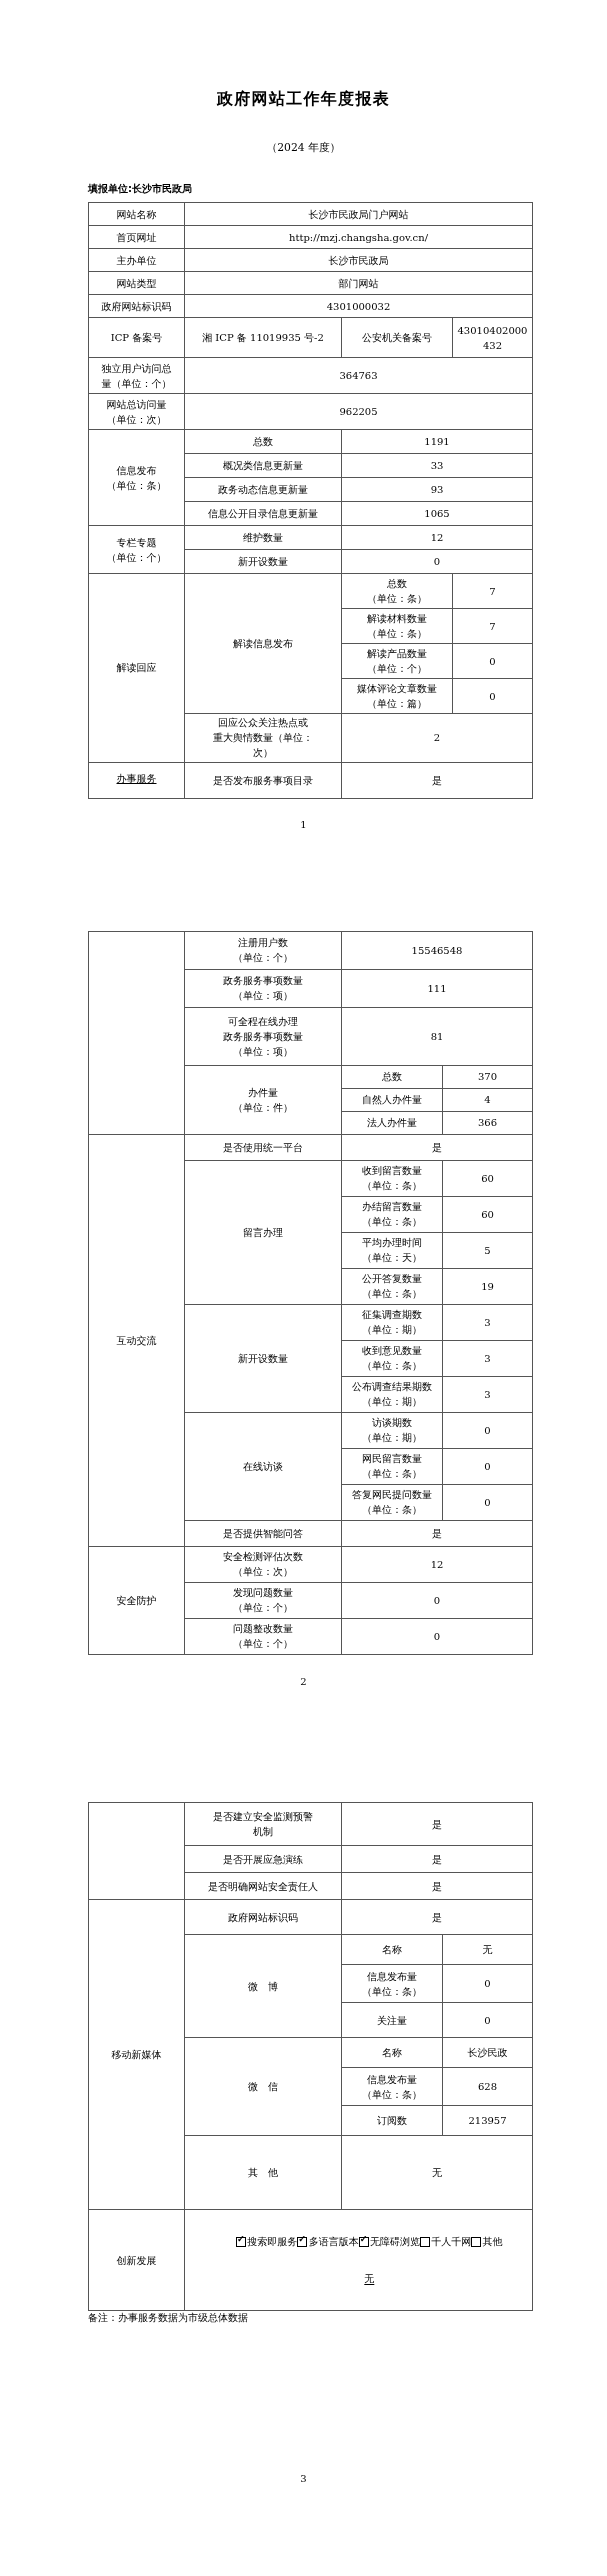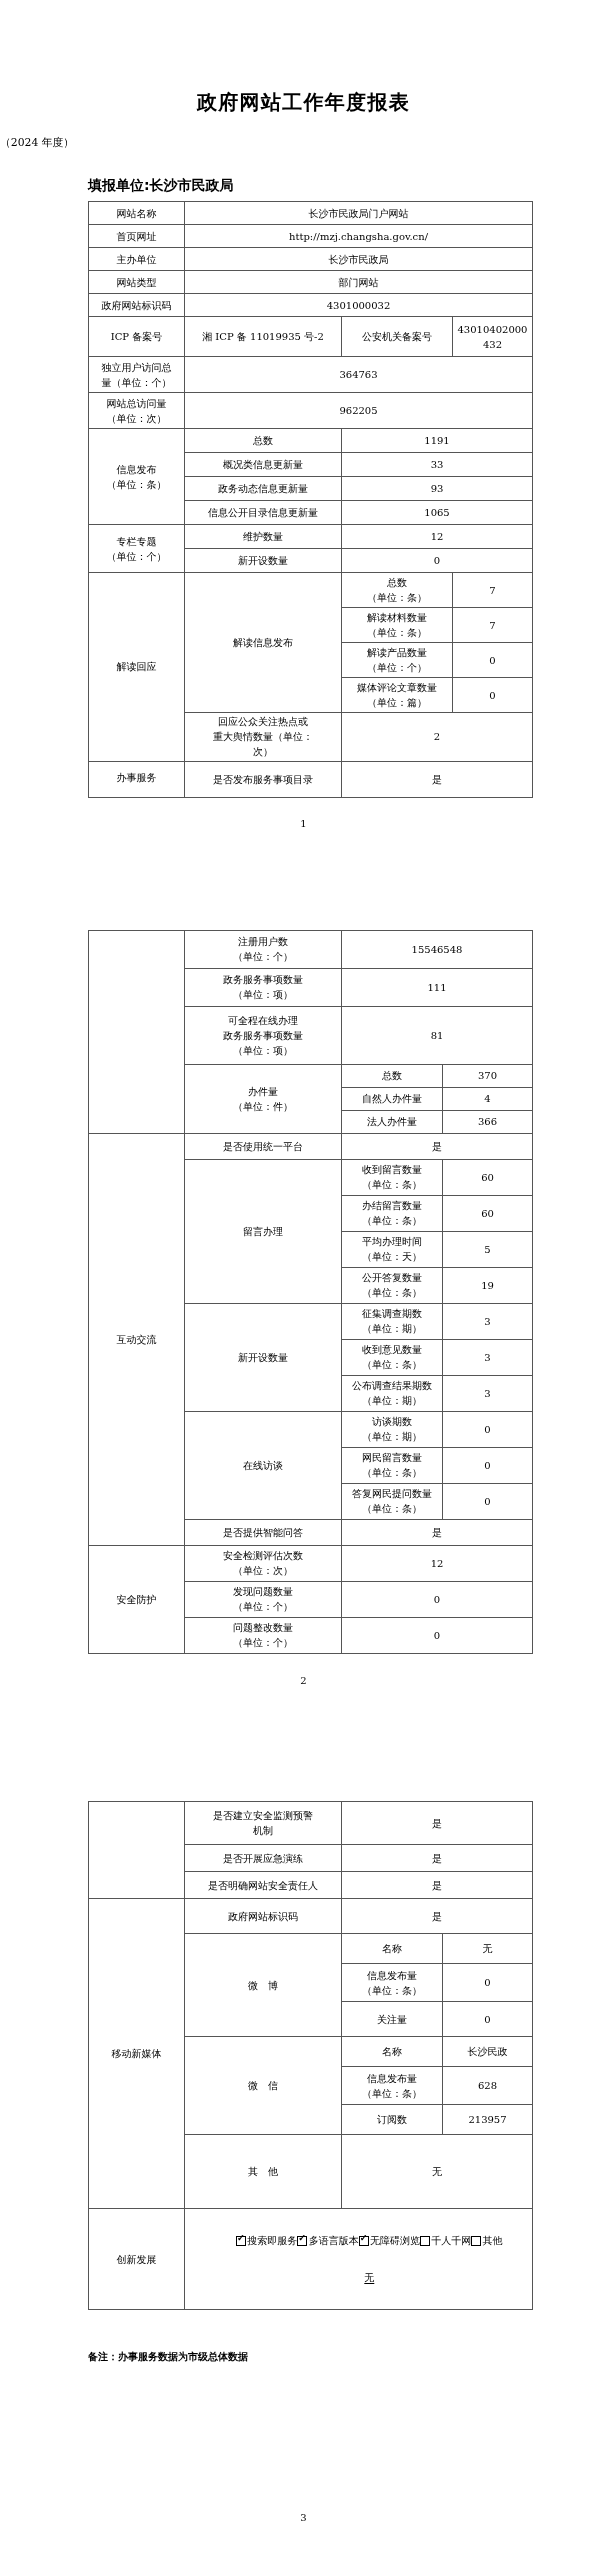--- a/index.html
+++ b/index.html
@@ -3,47 +3,47 @@
 <meta charset="utf-8">
 <style>
   html,body{margin:0;padding:0;}
   body{
     width:607px;height:2576px;background:#ffffff;color:#000;
     font-family:"DejaVu Serif","Liberation Serif",serif;
     overflow:hidden;
   }
   .sans{font-family:"DejaVu Sans","Liberation Sans",sans-serif;}
   .doc-title{
-    margin-top:89px;text-align:center;font-size:20px;font-weight:bold;
+    margin-top:89px;text-align:center;font-size:16px;font-weight:bold;
     letter-spacing:1.3px;
   }
-  .doc-subtitle{margin-top:20px;font-size:10.8px;}
+  .doc-subtitle{margin-top:31px;text-align:center;font-size:10.8px;}
   .sheet{width:444px;margin-left:88px;}
-  .filing-unit{margin-top:27px;font-size:14px;font-weight:bold;}
+  .filing-unit{margin-top:27px;font-size:10px;font-weight:bold;}
   table{
     border-collapse:collapse;table-layout:fixed;width:444px;margin-top:6px;
     border:1.3px solid #555;
   }
   td{
     border:0.7px solid #555;text-align:center;vertical-align:middle;
     padding:1.3px 2.7px;font-size:10px;line-height:1.5;white-space:pre-line;
     overflow:hidden;
   }
   tr.thick td{border-top-width:1.3px;}
-  td.vbottom{vertical-align:bottom;padding-bottom:12px;}
+  td.vbottom{vertical-align:bottom;padding-bottom:12px;text-decoration:underline;}
   .h34{height:23px}.h36{height:24px}.h38{height:26px}.h40{height:27px}
   .h44{height:30px}.h52{height:35px}.h54{height:36px}.h56{height:38px}
   .h60{height:40px}.h64{height:43px}.h84{height:45px}.h86{height:58px}.h110{height:74px}.h150{height:101px}
   .page-num{text-align:center;font-size:10px;width:607px;}
   .pn1{margin-top:20px;}
   .pn2{margin-top:21.6px;}
   .pn3{margin-top:148px;}
   .gap-t2{margin-top:101px;}
   .gap-t3{margin-top:115px;}
-  .note{margin-top:40px;font-size:10px;font-weight:bold;}
+  .note{font-size:10px;font-weight:normal;}
   .innov{text-align:center;padding:6.7px 5.4px 6.7px 27px;}
   .cb-item{white-space:nowrap;}
   .checkbox-icon{
     display:inline-block;width:8px;height:8px;border:1.3px solid #000;
     margin-right:1.3px;position:relative;top:1.3px;background:#fff;
   }
   .checkbox-icon[data-checked="true"]::after{
     content:"\2713";position:absolute;left:0px;top:-3.4px;font-size:9.4px;
     font-weight:bold;color:#000;line-height:1;
   }

